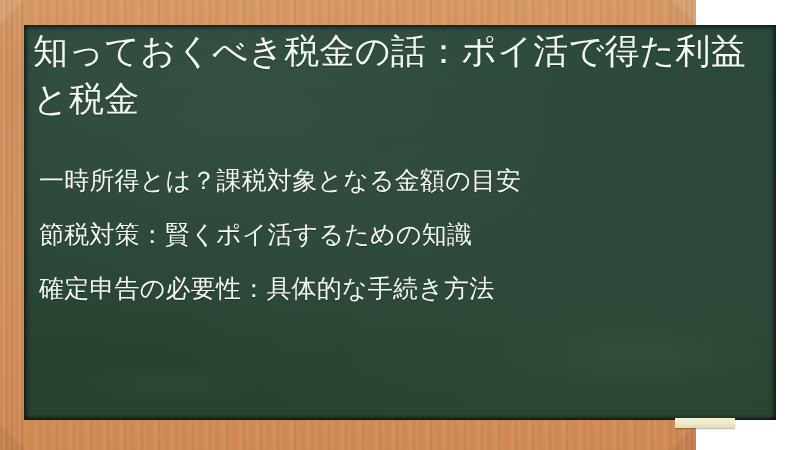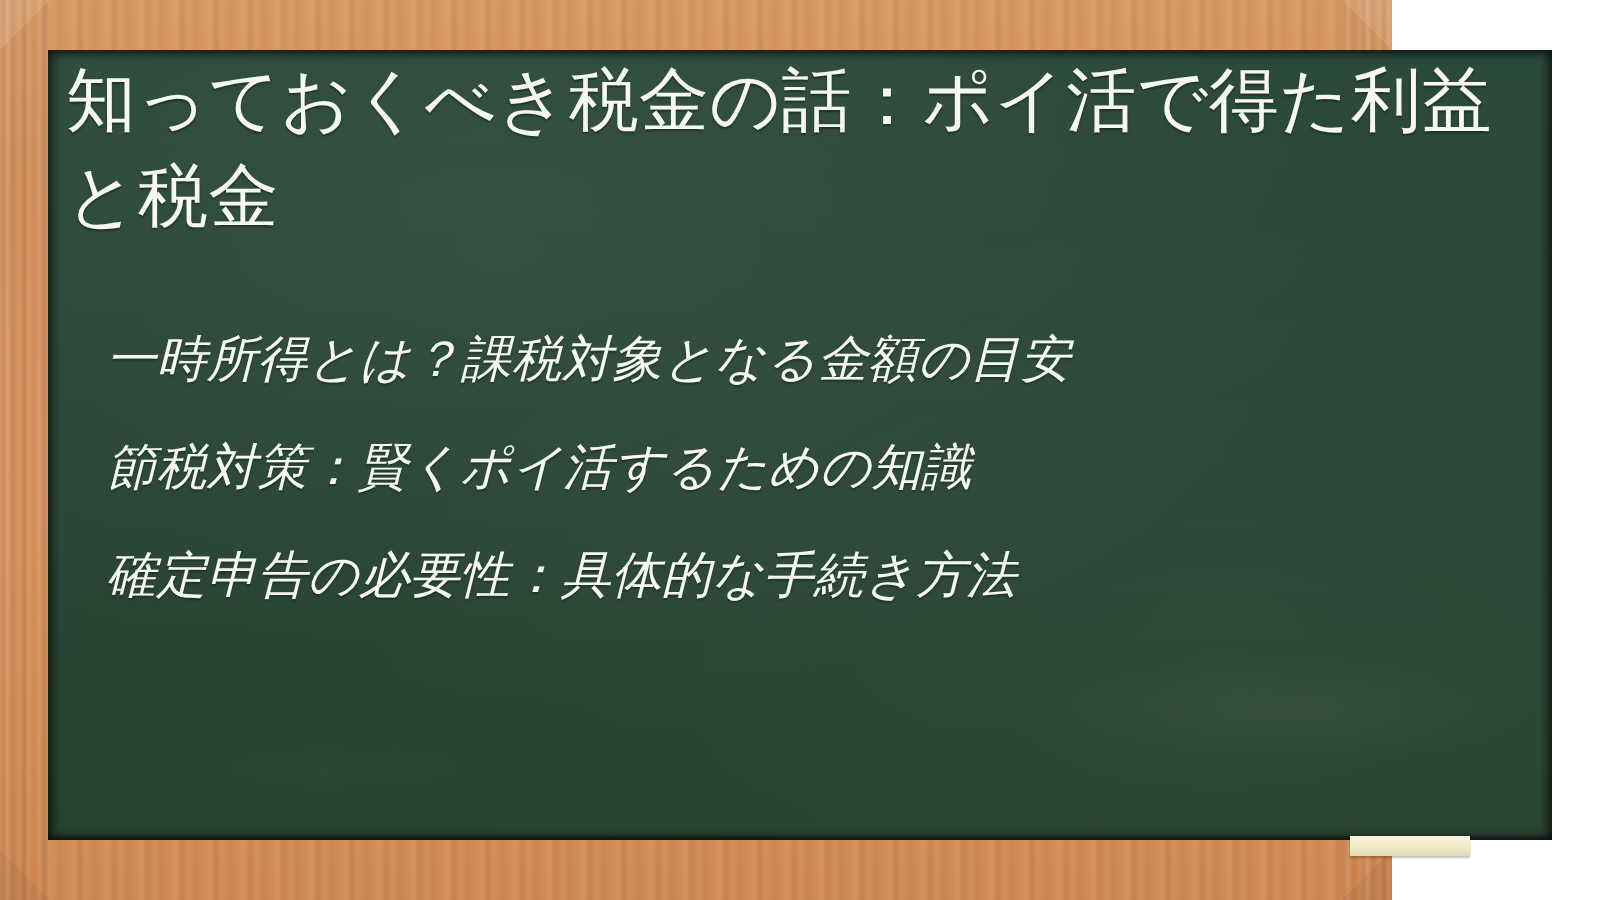--- a/index.html
+++ b/index.html
@@ -104,24 +104,23 @@
     font-size: 35px;
     line-height: 48px;
     font-weight: 400;
     letter-spacing: 0.2px;
     text-shadow: 0 1px 1px rgba(0,0,0,0.35);
     white-space: pre-wrap;
   }
 
   .board-points {
     position: absolute;
-    left: 29px;
+    left: 15px;
     top: 128px;
     width: 700px;
-    font-style: italic;
   }
   .board-point {
     color: #f4f7f2;
     font-size: 25px;
     line-height: 54px;
     font-weight: 400;
     letter-spacing: 0.2px;
     text-shadow: 0 1px 1px rgba(0,0,0,0.30);
     white-space: nowrap;
   }

